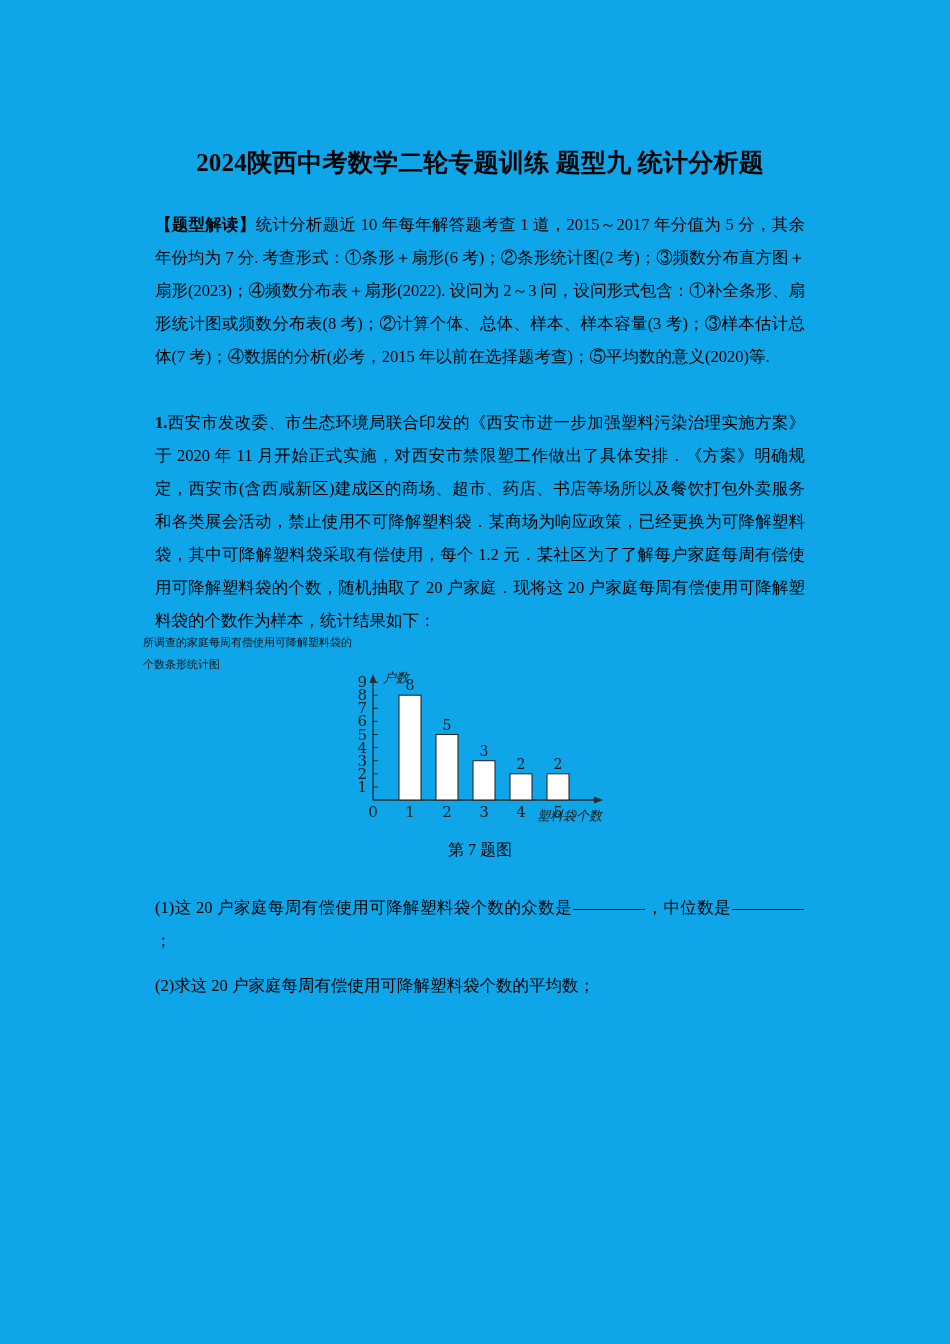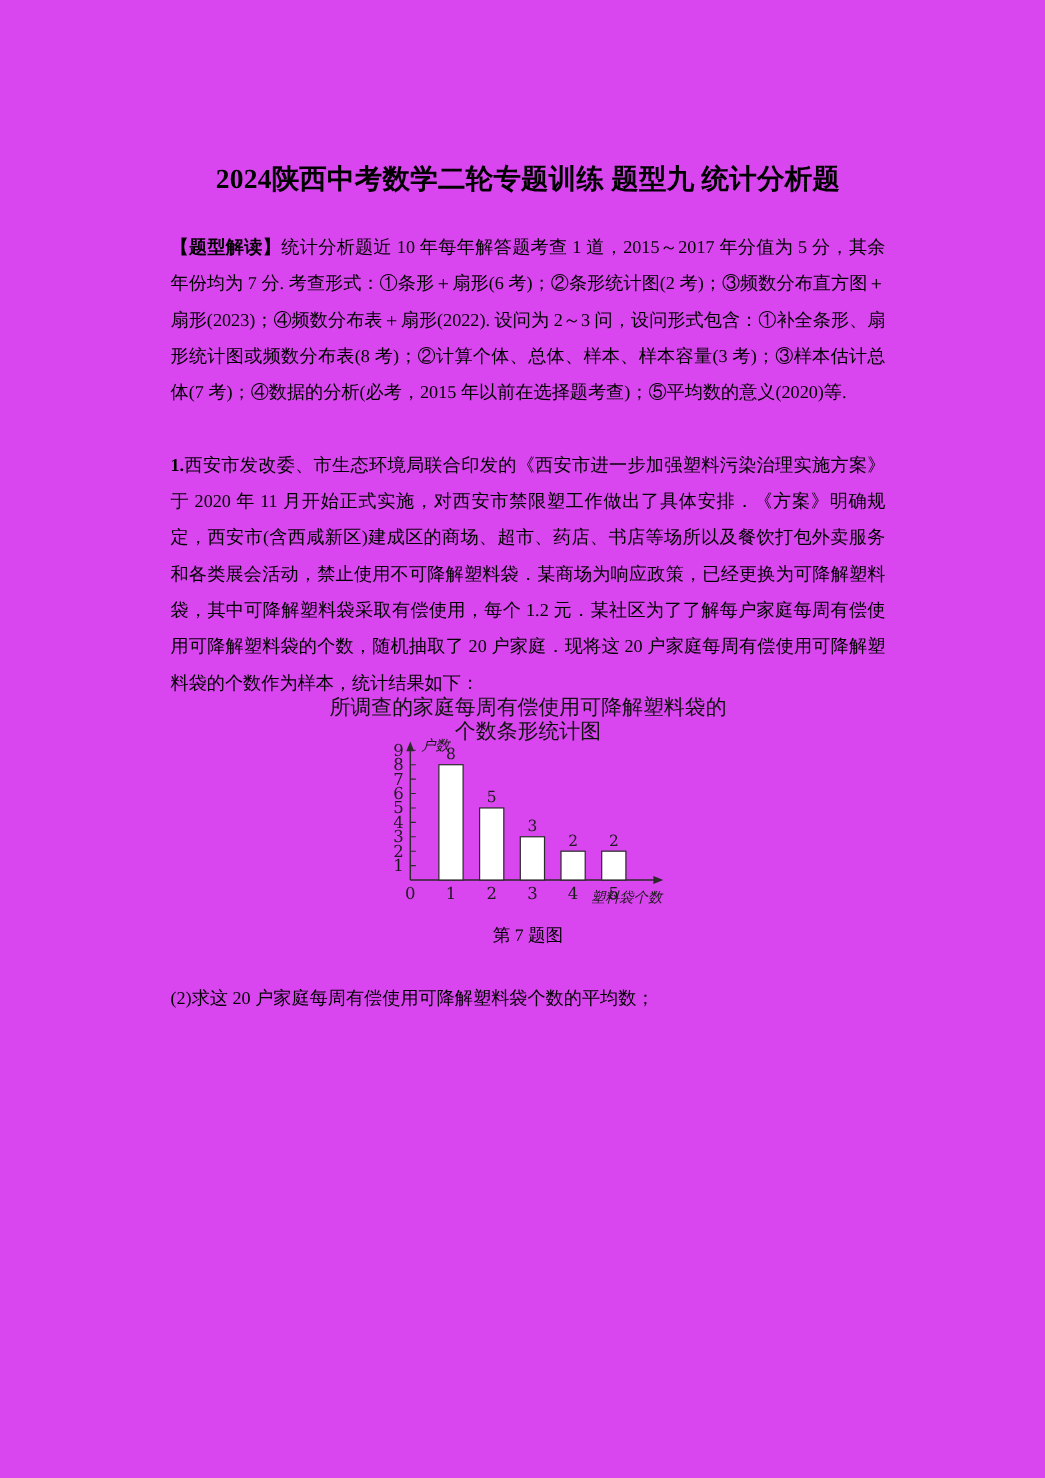--- a/index.html
+++ b/index.html
@@ -14,21 +14,21 @@
     font-family: "Liberation Serif", "DejaVu Serif", serif;
     color: #000000;
     overflow: hidden;
   }
 
   .page {
     position: absolute;
     left: 0; top: 0;
     width: 950px;
     height: 1344px;
-    background: #d946ef;
+    background: #0ea5e9;
   }
 
   .doc-title {
     position: absolute;
     left: 143px;
     top: 129px;
     width: 674px;
     text-align: center;
     font-size: 25px;
     font-weight: bold;
@@ -73,22 +73,22 @@
     left: 143px;
     top: 632px;
     width: 674px;
     height: 240px;
   }
   .chart-title {
     position: absolute;
     left: 0;
     top: 0;
     width: 674px;
-    text-align: center;
-    font-size: 19px;
+    text-align: left;
+    font-size: 11px;
     line-height: 22px;
     font-family: "DejaVu Serif", "Liberation Serif", serif;
     color: #111;
   }
   .chart-canvas {
     position: absolute;
     left: 190px;
     top: 36px;
   }
   .fig-caption {
@@ -197,16 +197,17 @@
 
         <text class="ax-lbl" id="ylabel-text" x="50" y="14">户数</text>
         <text class="ax-lbl" id="xlabel-text" x="204" y="152">塑料袋个数</text>
       </svg>
     </div>
 
     <div class="fig-caption">第 7 题图</div>
   </div>
 
   <div class="body-block" id="subq-block">
+    <p><span>(1)这 20 户家庭每周有偿使用可降解塑料袋个数的众数是</span><span class="blank-line"></span><span>，中位数是</span><span class="blank-line"></span><span>；</span></p>
     <p>(2)求这 20 户家庭每周有偿使用可降解塑料袋个数的平均数；</p>
   </div>
 
 </div>
 
 </body></html>

